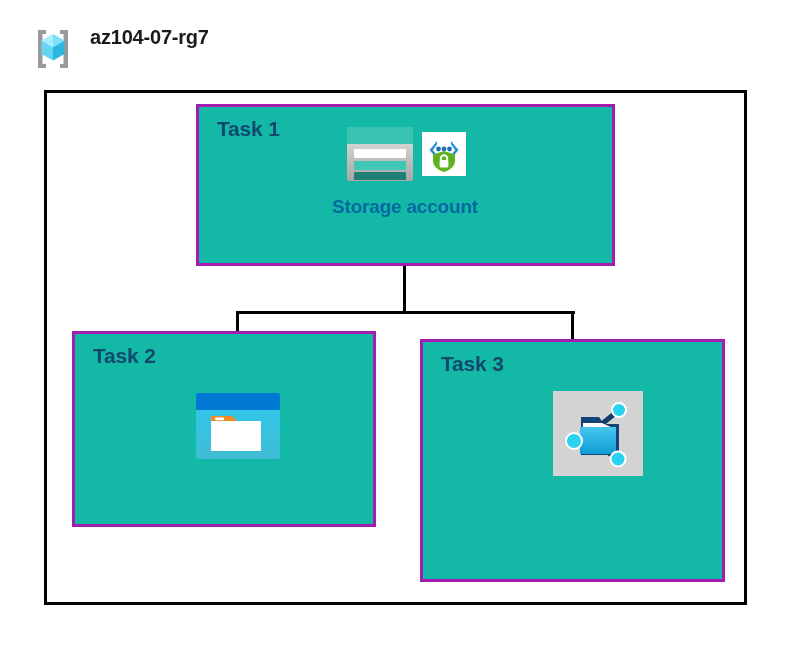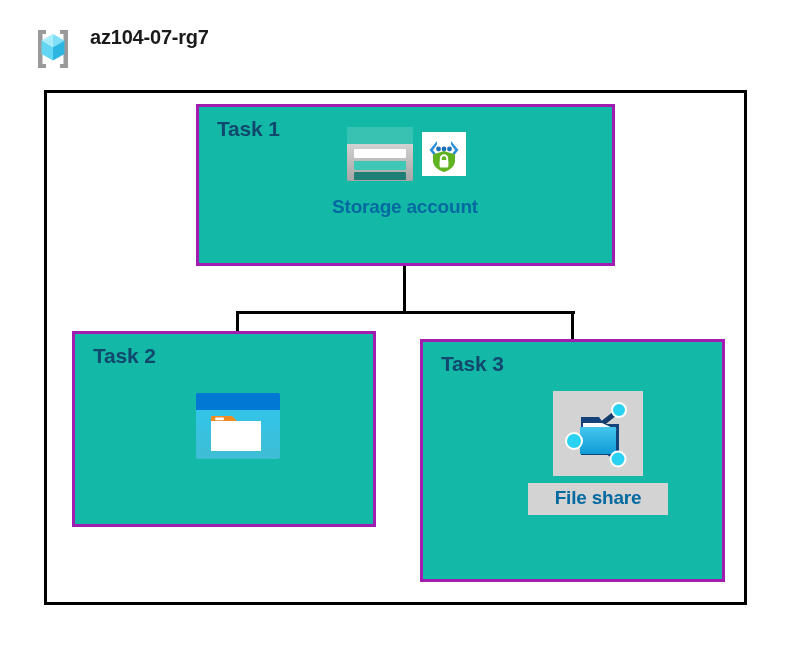--- a/index.html
+++ b/index.html
@@ -254,14 +254,13 @@
         <path d="M22 26 L41 26 L56 33 L22 33 Z" fill="#ffffff"></path>
 
         <path d="M19 30 L55 30 L55 57 L19 57 Z" fill="url(#fsFolder)"></path>
 
         <circle cx="58" cy="13" r="7" fill="#2ad2f2" stroke="#ffffff" stroke-width="2"></circle>
         <circle cx="13" cy="44" r="8" fill="#2ad2f2" stroke="#ffffff" stroke-width="2"></circle>
         <circle cx="57" cy="62" r="7.5" fill="#2ad2f2" stroke="#ffffff" stroke-width="2"></circle>
       </svg>
     </span>
   </span>
-  <div class="node-caption caption-highlight">File share</div>
 </div>
 
 </body></html>

